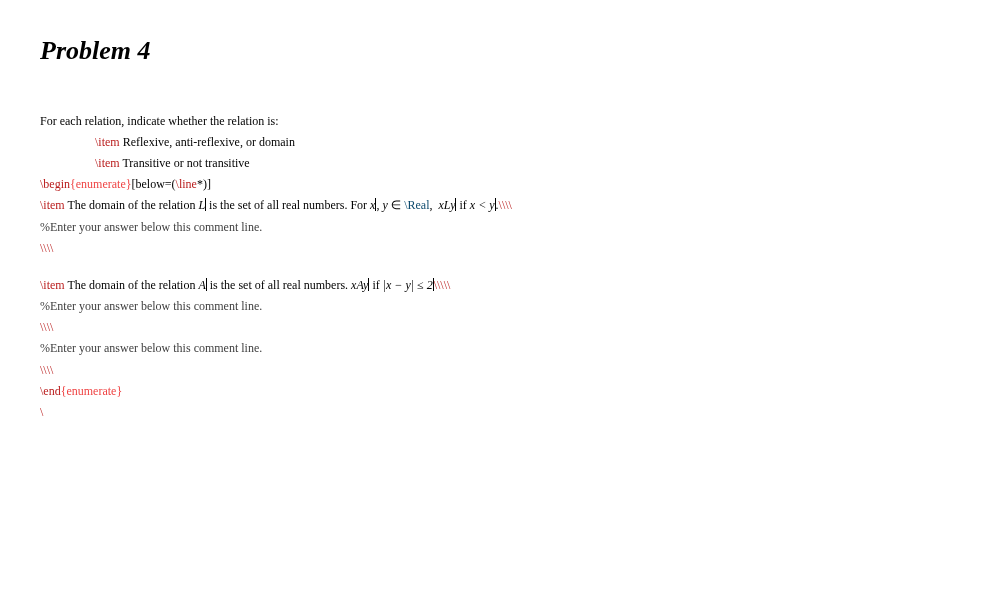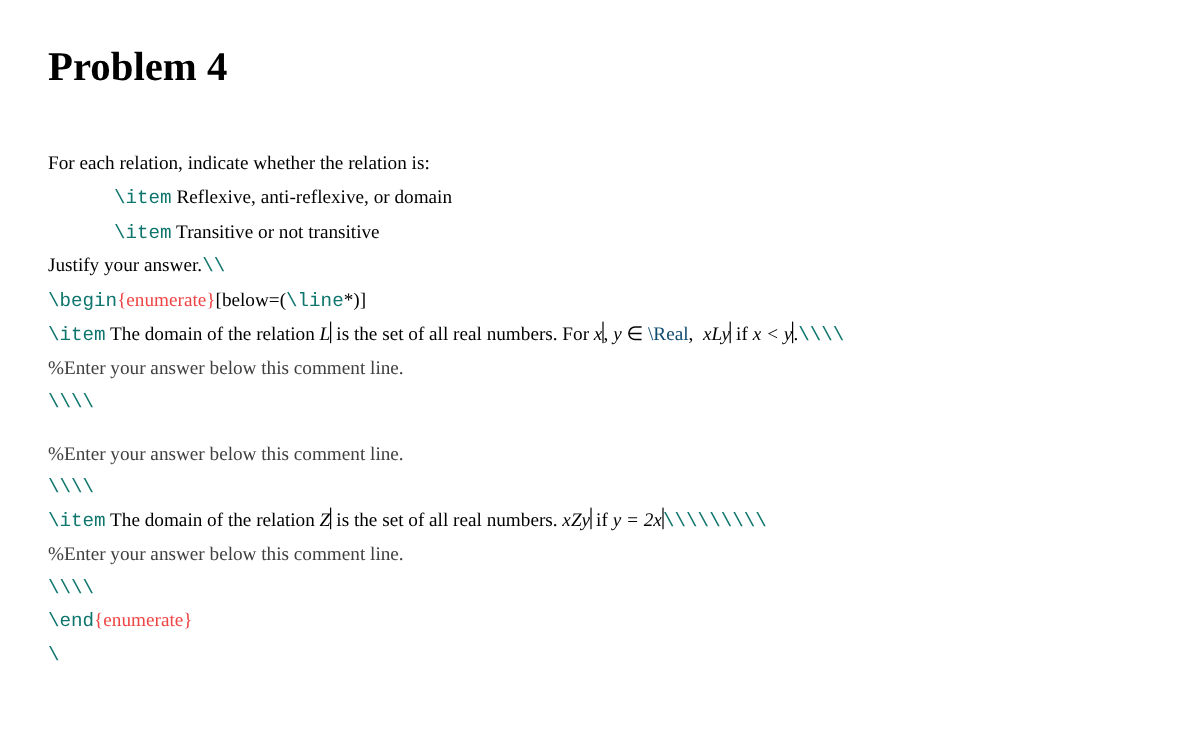--- a/index.html
+++ b/index.html
@@ -9,34 +9,35 @@
     font-size: 16px;
     color: #000;
     background: #fff;
     width: 994px;
     box-sizing: border-box;
     line-height: 1.6;
   }
   h2 {
     font-family: Georgia, serif;
     font-weight: bold;
-    font-size: 34px;
+    font-size: 26px;
     margin: 0 0 30px 0;
+    font-style: italic;
   }
   .content {
-    font-size: 16px;
+    font-size: 12px;
     margin-top: 40px;
   }
   .line {
     margin: 2px 0;
   }
   .indent {
     padding-left: 55px;
   }
-  .tok-green { color: #0f766e; font-family: Liberation Mono, monospace; }
+  .tok-green { color: #b91c1c; }
   .tok-purple { color: #ef4444; }
   .tok-brown { color: #404040; }
   .tok-red { color: #0c4a6e; font-family: Liberation Serif, serif; }
   .math {
     font-family: 'Cambria Math', 'STIX', Georgia, serif;
     font-style: italic;
   }
   .math-upright {
     font-style: normal;
   }
@@ -58,44 +59,41 @@
 
   <div class="line">For each relation, indicate whether the relation is:</div>
 
   <div class="line indent">
     <span class="tok-green">\item</span><span> Reflexive, anti-reflexive, or domain</span>
   </div>
   <div class="line indent">
     <span class="tok-green">\item</span><span> Transitive or not transitive</span>
   </div>
 
-  <div class="line">
-    <span>Justify your answer.</span><span class="tok-green">\\</span>
-  </div>
 
   <div class="line">
     <span class="tok-green">\begin</span><span class="tok-purple">{enumerate}</span><span>[below=(</span><span class="tok-green">\line</span><span>*)]</span>
   </div>
 
   <div class="line">
     <span class="tok-green">\item</span><span> The domain of the relation </span><span class="math">L</span><span class="cursor"></span><span> is the set of all real numbers. For </span><span class="math">x</span><span class="cursor"></span><span>, </span><span class="math">y</span><span class="math math-upright"> ∈ </span><span class="tok-red">\Real</span><span>, </span>&nbsp;<span class="math">xLy</span><span class="cursor"></span><span> if </span><span class="math">x &lt; y</span><span class="cursor"></span><span>.</span><span class="tok-green">\\\\</span>
   </div>
 
   <div class="line tok-brown">%Enter your answer below this comment line.</div>
   <div class="line tok-green">\\\\</div>
 
   <div class="spacer"></div>
 
+  <div class="line">
+    <span class="tok-green">\item</span><span> The domain of the relation </span><span class="math">A</span><span class="cursor"></span><span> is the set of all real numbers. </span><span class="math">xAy</span><span class="cursor"></span><span> if </span><span class="math">|x − y| ≤ 2</span><span class="cursor"></span><span class="tok-green">\\\\\</span>
+  </div>
 
   <div class="line tok-brown">%Enter your answer below this comment line.</div>
   <div class="line tok-green">\\\\</div>
 
-  <div class="line">
-    <span class="tok-green">\item</span><span> The domain of the relation </span><span class="math">Z</span><span class="cursor"></span><span> is the set of all real numbers. </span><span class="math">xZy</span><span class="cursor"></span><span> if </span><span class="math">y = 2x</span><span class="cursor"></span><span class="tok-green">\\\\\\\\\</span>
-  </div>
 
   <div class="line tok-brown">%Enter your answer below this comment line.</div>
   <div class="line tok-green">\\\\</div>
 
   <div class="line">
     <span class="tok-green">\end</span><span class="tok-purple">{enumerate}</span>
   </div>
 
   <div class="line tok-green">\</div>
 

